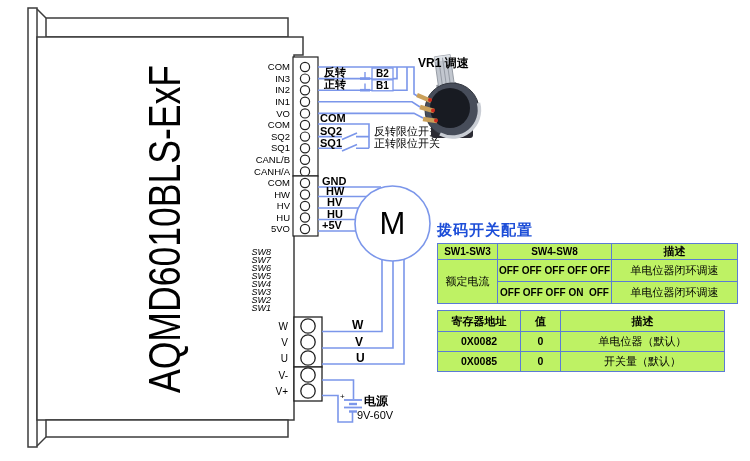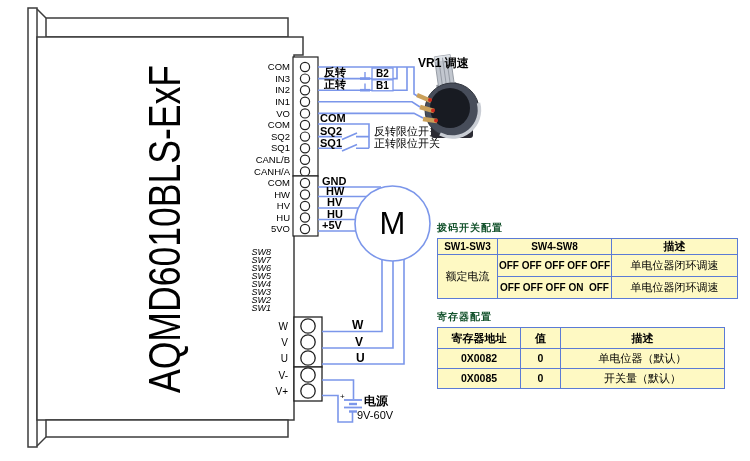--- a/index.html
+++ b/index.html
@@ -1,21 +1,21 @@
 <!DOCTYPE html>
 <html><head>
 <meta charset="utf-8">
 <style>
   html,body{margin:0;padding:0;background:#fff;}
   #stage{position:relative;width:750px;height:461px;background:#fff;overflow:hidden;
          font-family:"Liberation Sans",sans-serif;color:#000;}
   svg text{font-family:"Liberation Sans",sans-serif;fill:#000;}
   .tbl-wrap{position:absolute;}
-  .tbl-title{font-size:10px;font-weight:bold;color:#14532d;margin:0 0 3px 0;letter-spacing:1px;}
-  table{border-collapse:collapse;table-layout:fixed;background:#fef9c3;}
+  .tbl-title{font-size:15px;font-weight:bold;color:#1d4ed8;margin:0 0 3px 0;letter-spacing:1px;}
+  table{border-collapse:collapse;table-layout:fixed;background:#bef264;}
   td,th{border:1px solid #5b7bd5;text-align:center;vertical-align:middle;
         font-size:11px;padding:0;line-height:1.15;overflow:hidden;}
   .sw-hdr{font-weight:bold;font-size:10px;}
   .sw-cell{font-weight:bold;font-size:10px;white-space:pre;}
   .addr-cell,.val-cell{font-weight:bold;font-size:10.5px;}
   #dip-table th{height:15px;}
   #dip-table td{height:21px;}
   #reg-table th{height:20px;margin-top:40px;}
   #reg-table td{height:19px;}
 </style>
@@ -229,21 +229,20 @@
     <tr>
       <td class="sw-cell">OFF OFF OFF ON  OFF</td>
       <td>单电位器闭环调速</td>
     </tr>
   </tbody>
       </table>
 </div>
 
 
 <div class="tbl-wrap" style="left:437px;top:310px;">
-  <div class="tbl-title">寄存器配置</div>
   <table id="reg-table">
     <colgroup>
           <col style="width:83px">
           <col style="width:40px">
           <col style="width:164px">
         </colgroup>
     <tbody>
           <tr>
       <th>寄存器地址</th>
       <th>值</th>

